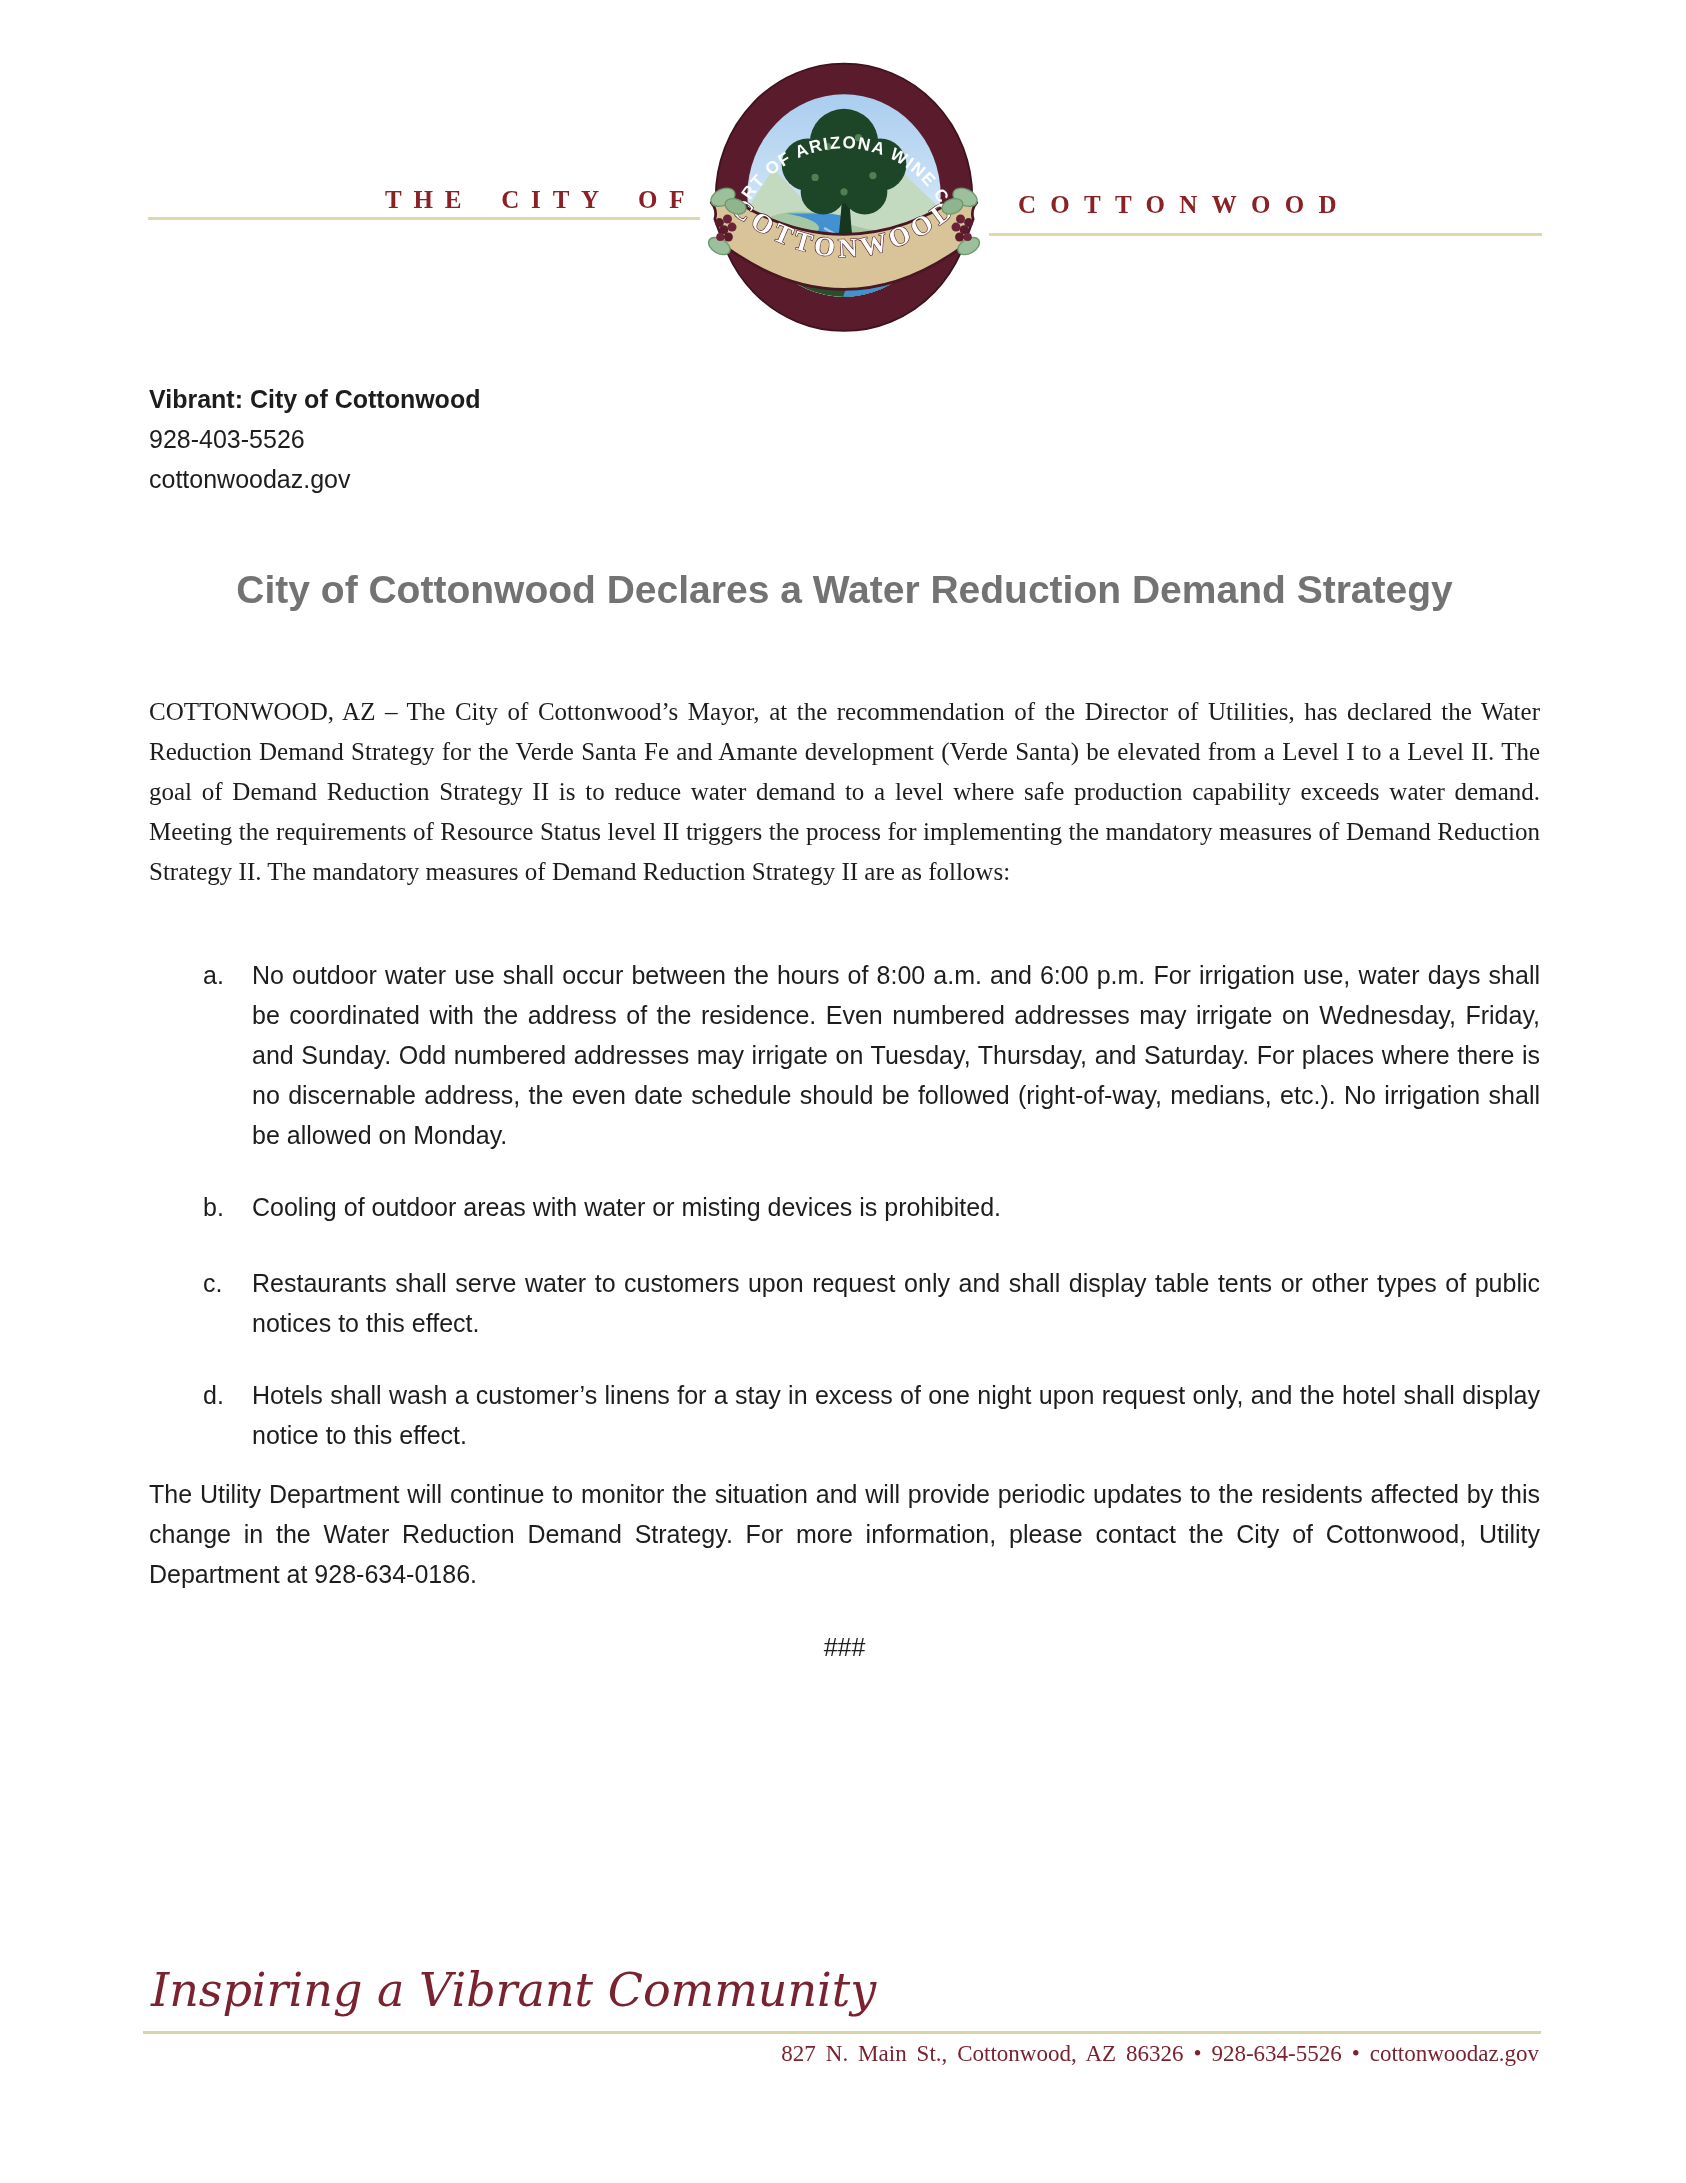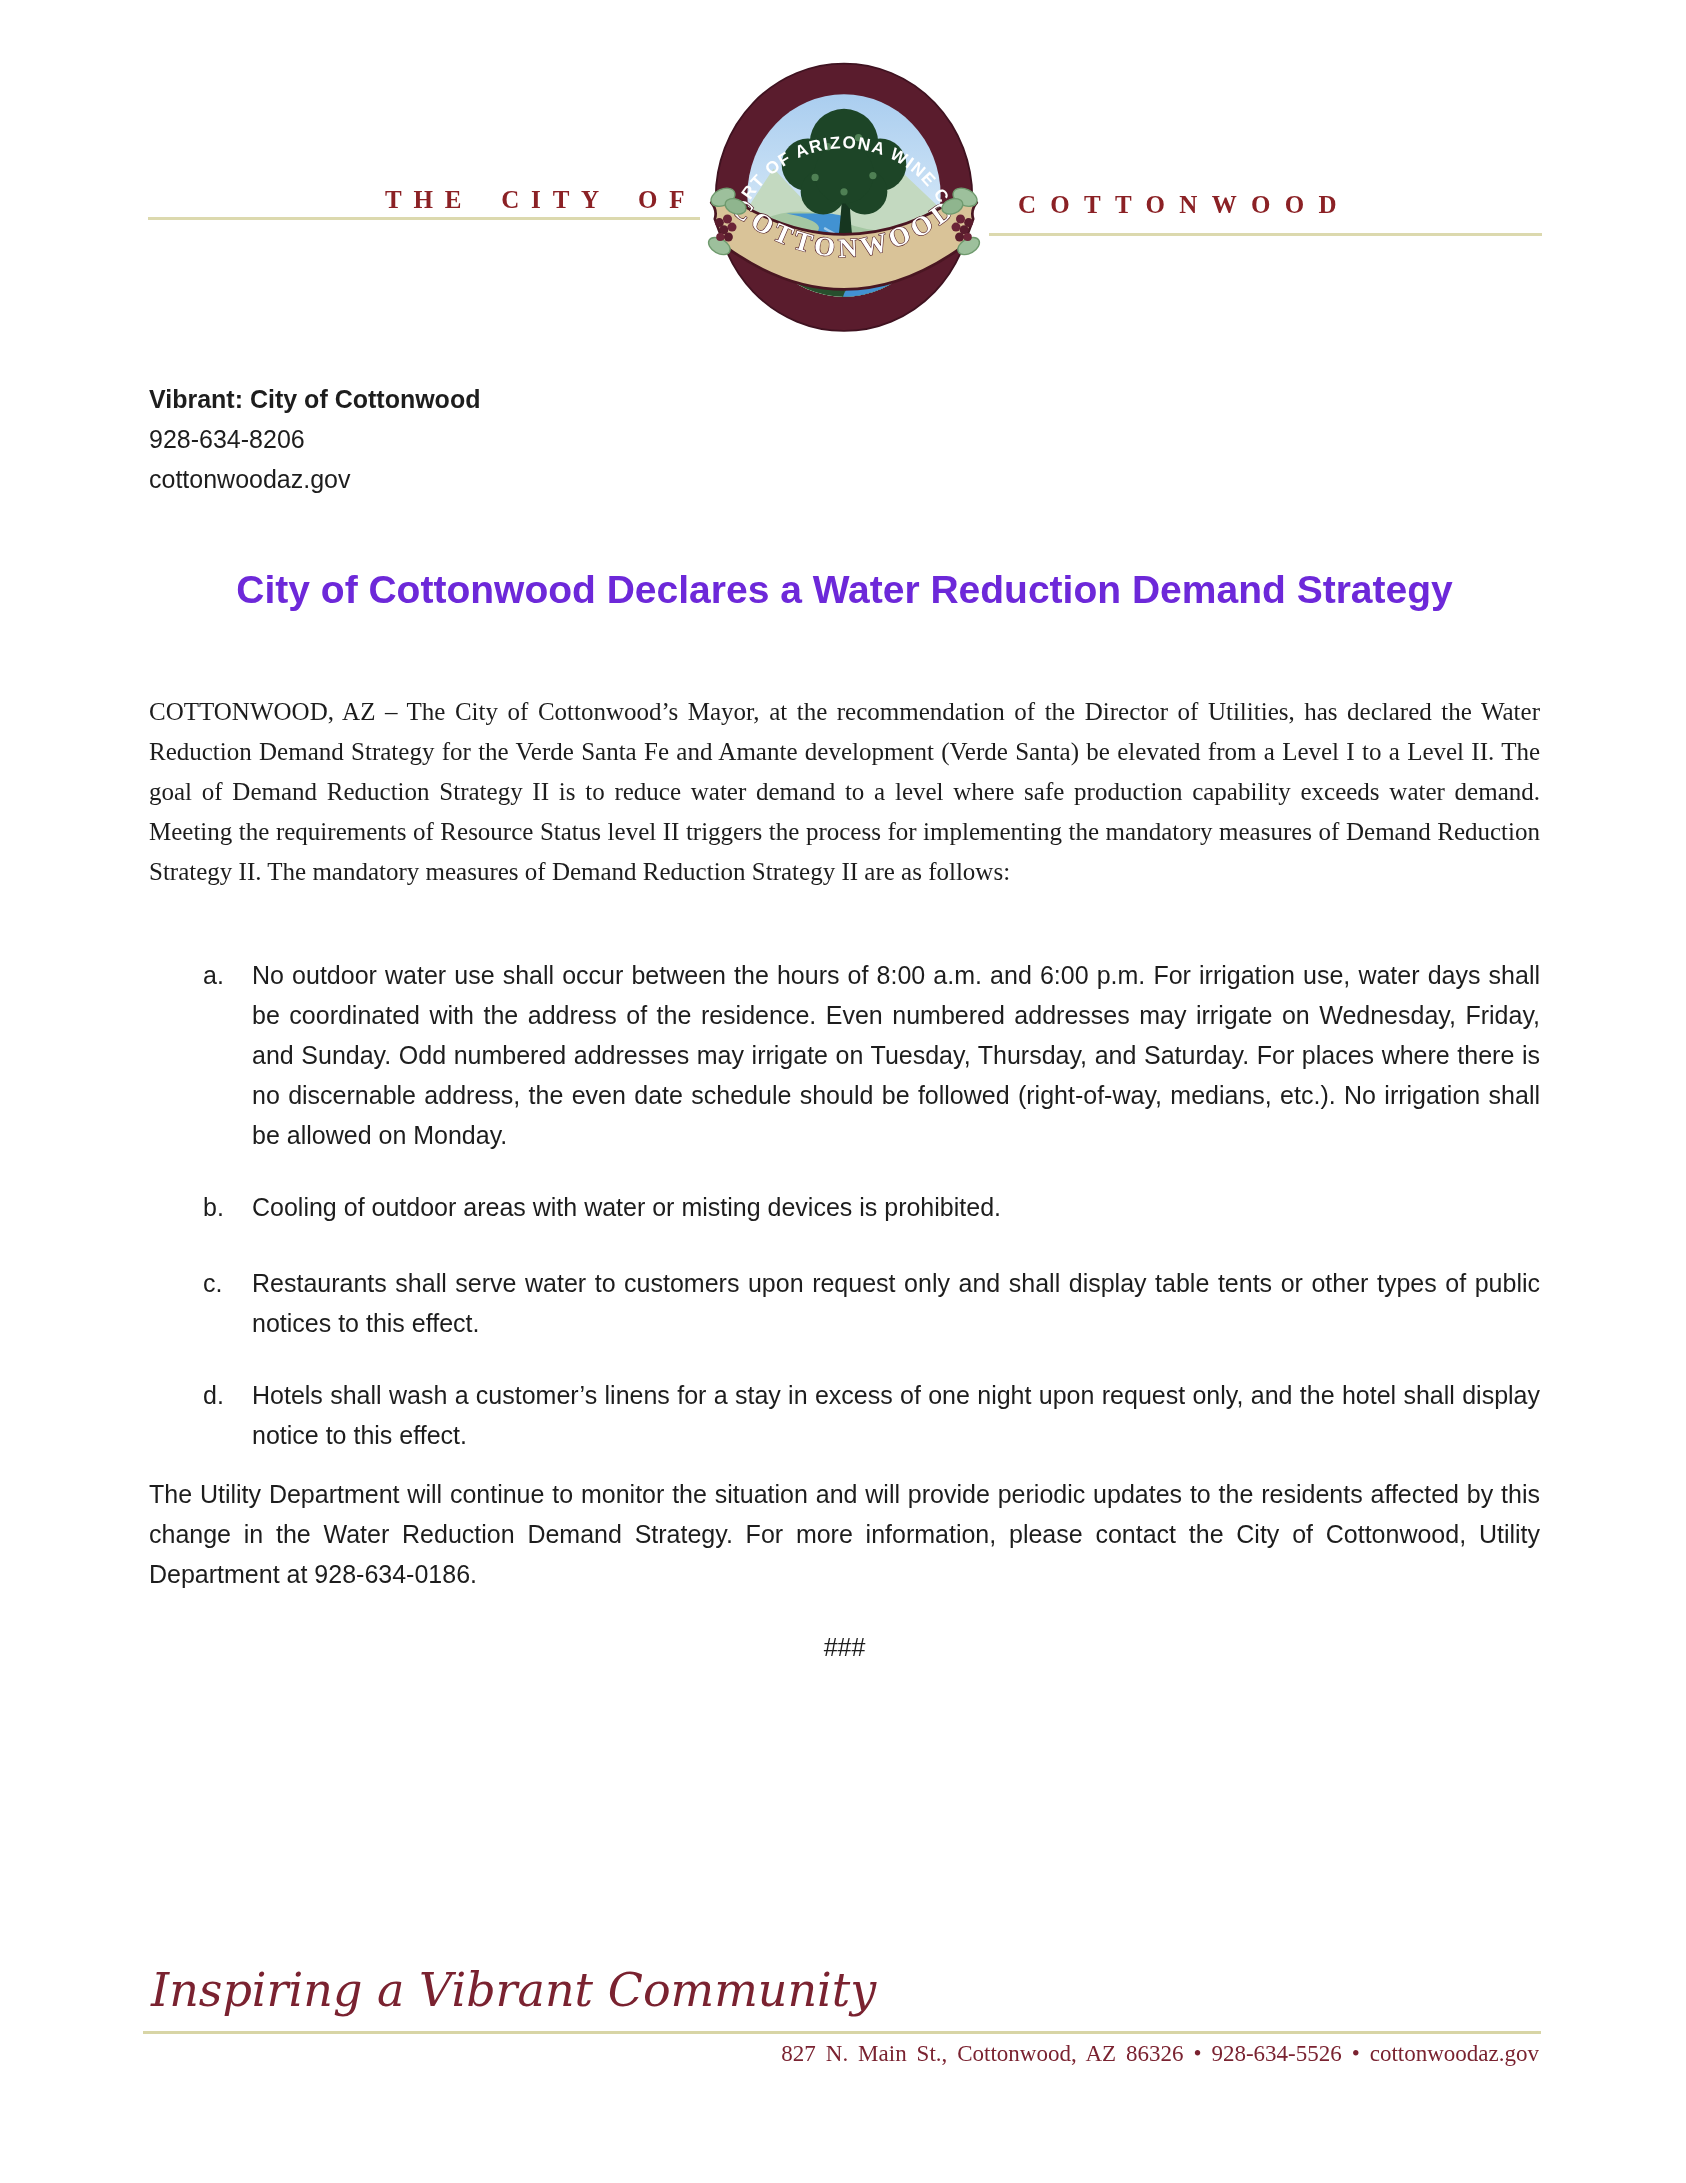--- a/index.html
+++ b/index.html
@@ -18,21 +18,21 @@
   .hdr-rule.left{left:148px;top:217px;width:552px;}
   .hdr-rule.right{left:989px;top:233px;width:553px;}
   .logo{position:absolute;left:702px;top:60px;width:284px;height:280px;}
   
   .contact{position:absolute;left:149px;top:379px;font-size:25px;line-height:40px;}
   .release{position:absolute;right:145px;top:379px;text-align:right;font-size:25px;line-height:40px;}
   .bold{font-weight:bold;}
   
   .title{
     position:absolute;left:149px;width:1391px;top:561px;text-align:center;
-    font-weight:bold;font-size:39px;line-height:58px;color:#6d28d9;
+    font-weight:bold;font-size:39px;line-height:58px;color:#737373;
   }
   .para{
     position:absolute;left:149px;width:1391px;font-size:25px;line-height:40px;
     text-align:justify;
   }
   #para1{top:692px;font-family:Liberation Serif, serif;}
   #para2{top:1474px;}
   .item{position:absolute;left:149px;width:1391px;display:flex;font-size:25px;line-height:40px;}
   .item .mk{flex:0 0 auto;margin-left:54px;width:49px;}
   .item .tx{flex:1 1 auto;text-align:justify;}
@@ -150,21 +150,21 @@
         <circle cx="279" cy="176" r="5" fill="#6b2437"></circle>
       <circle cx="283" cy="188" r="5" fill="#5a1c2d"></circle>
         <circle cx="274" cy="185" r="5" fill="#6b2437"></circle>
       <circle cx="278" cy="196" r="5" fill="#5a1c2d"></circle>
         <circle cx="287" cy="196" r="4.5" fill="#6b2437"></circle>
     </g>
   </svg>
 
   <div class="contact">
     <div class="bold">Vibrant: City of Cottonwood</div>
-    <div>928-634-8206</div>
+    <div>928-403-5526</div>
     <div>cottonwoodaz.gov</div>
   </div>
 
 
   <div class="title">
     <div>City of Cottonwood Declares a Water Reduction Demand Strategy</div>
   </div>
 
   <div class="para" id="para1">COTTONWOOD, AZ – The City of Cottonwood’s Mayor, at the recommendation of the Director of Utilities, has declared the Water Reduction Demand Strategy for the Verde Santa Fe and Amante development (Verde Santa) be elevated from a Level I to a Level II. The goal of Demand Reduction Strategy II is to reduce water demand to a level where safe production capability exceeds water demand. Meeting the requirements of Resource Status level II triggers the process for implementing the mandatory measures of Demand Reduction Strategy II. The mandatory measures of Demand Reduction Strategy II are as follows:</div>
 

